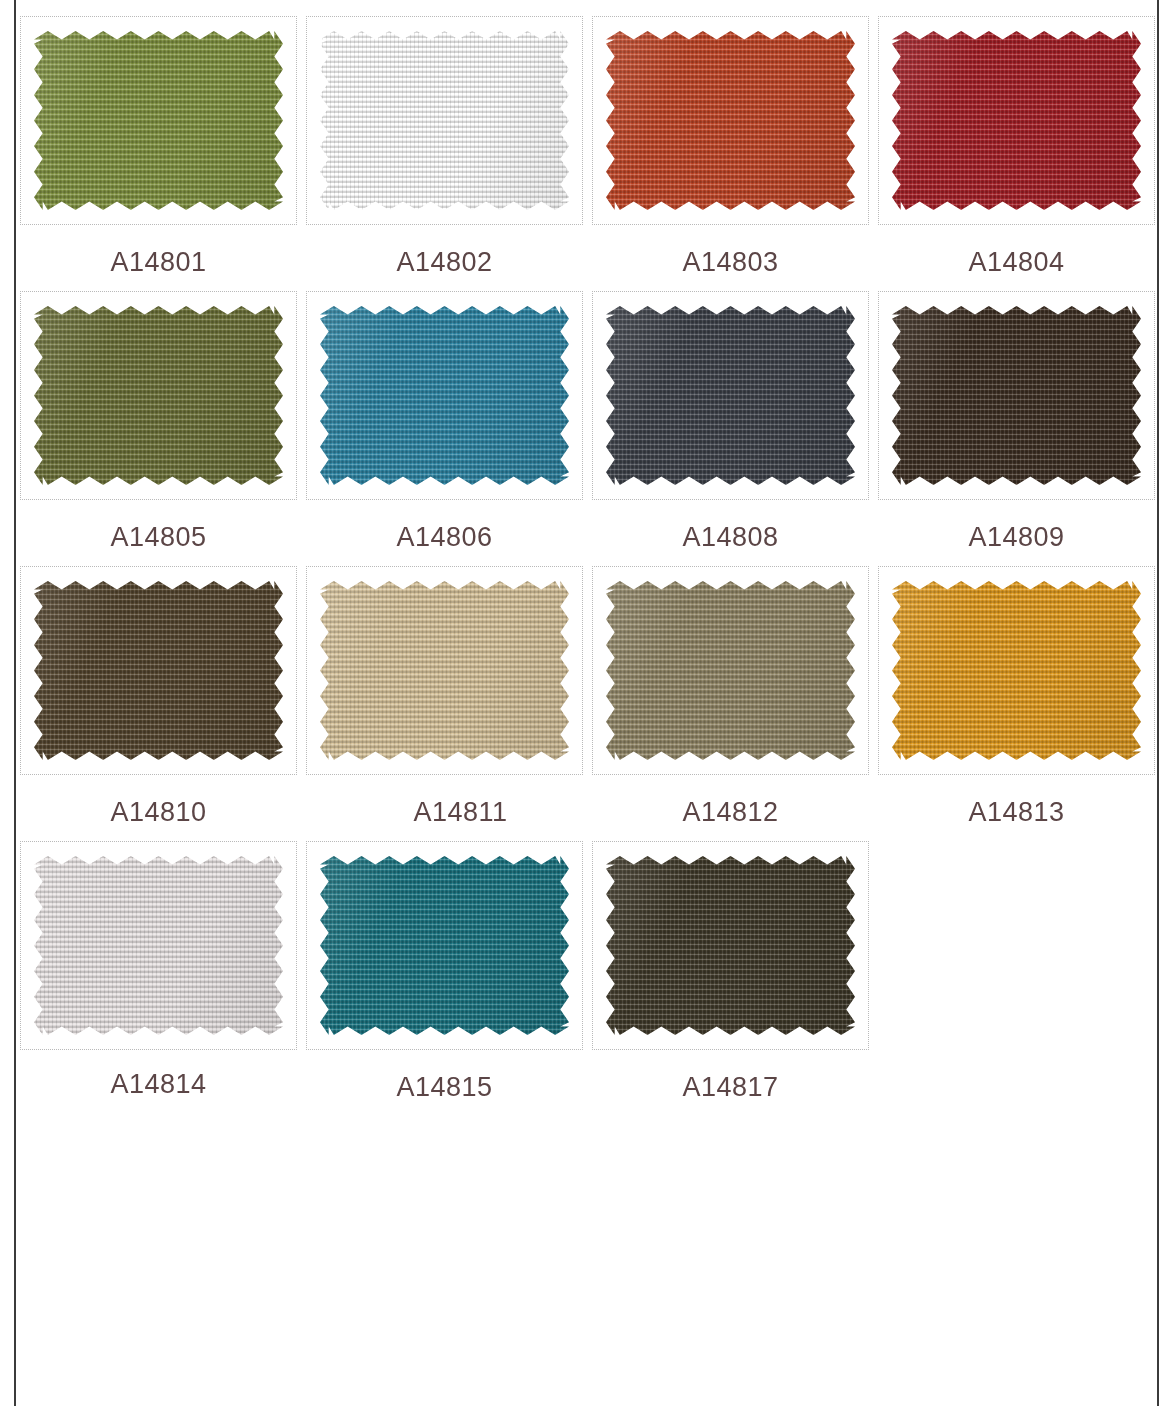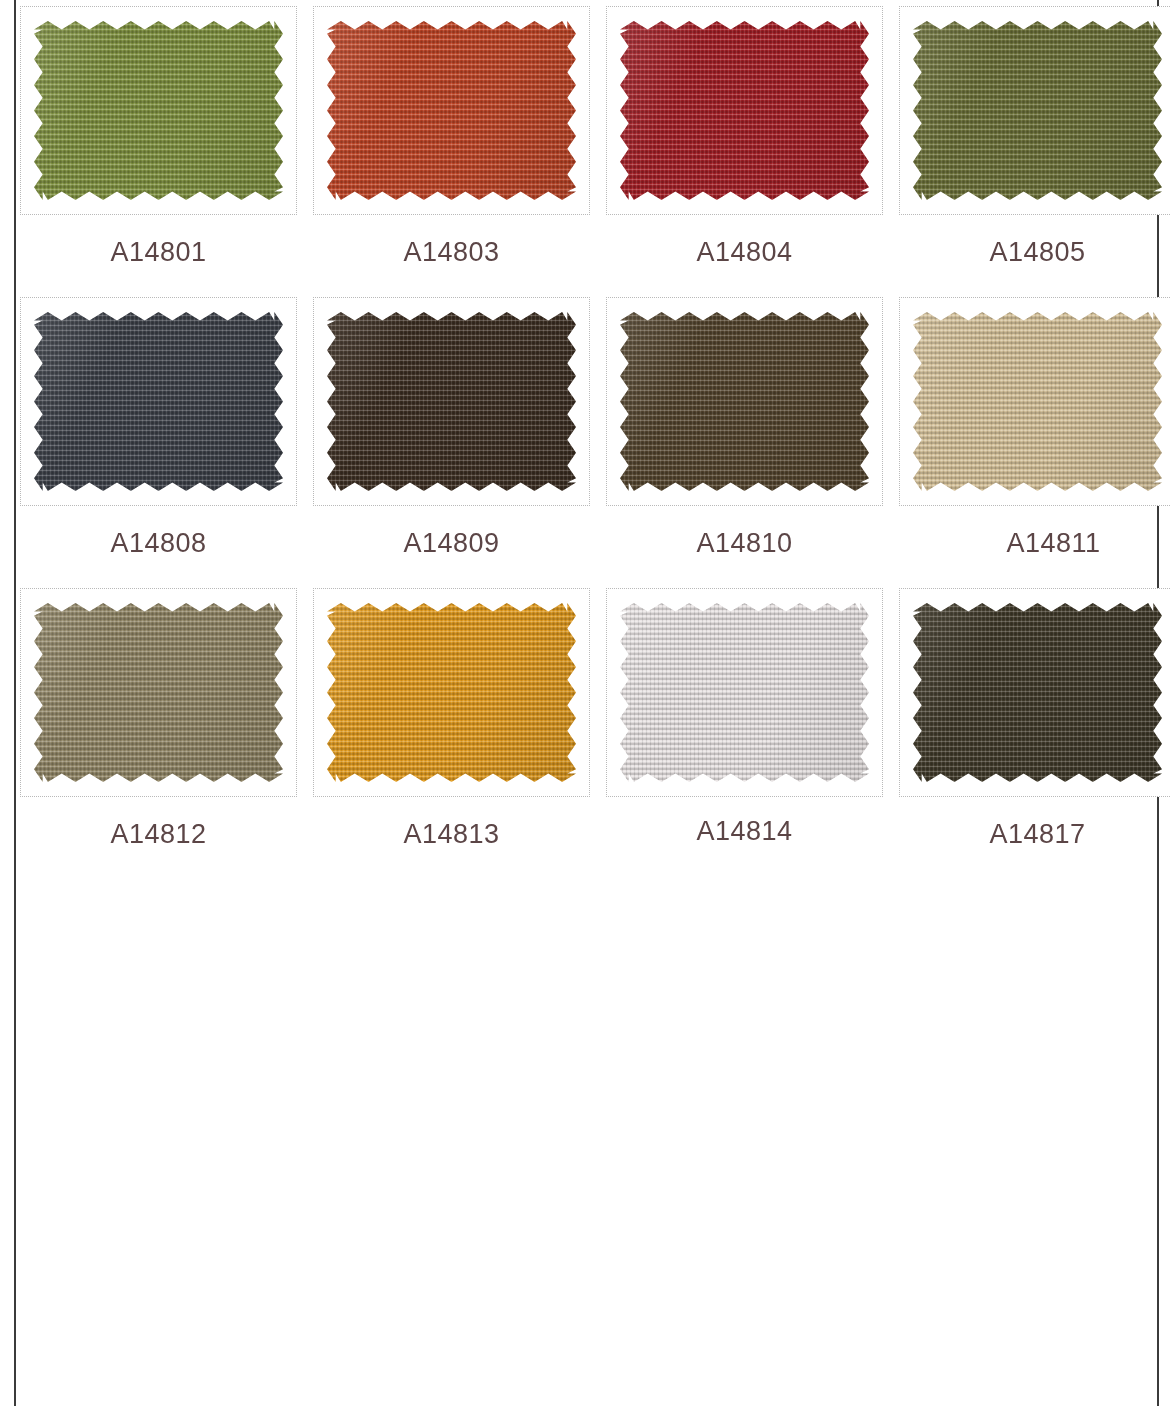--- a/index.html
+++ b/index.html
@@ -33,22 +33,21 @@
     top: 0;
     width: 1135px;
     height: 1406px;
     box-sizing: border-box;
   }
   .swatch-grid {
     display: grid;
     grid-template-columns: repeat(4, 277px);
     column-gap: 9px;
     row-gap: 0px;
-    padding-top: 6px;
-    gap: 16px;
+    padding-top: 16px;
   }
   .swatch-cell {
     width: 277px;
     height: 275px;
     box-sizing: border-box;
     display: flex;
     flex-direction: column;
     align-items: center;
   }
   .swatch-box {
@@ -142,20 +141,29 @@
         <div class="swatch-box" style="border-color: rgb(185, 185, 185);">
           <div class="fabric" style="background: rgb(127, 145, 64);">
             <div class="weave"></div>
             <div class="shade"></div>
           </div>
         </div>
         <div class="swatch-label" style="color: rgb(91, 69, 70);">A14801</div>
       </div>
       <div class="swatch-cell">
         <div class="swatch-box" style="border-color: rgb(185, 185, 185);">
+          <div class="fabric">
+            <div class="weave"></div>
+            <div class="shade"></div>
+          </div>
+        </div>
+        <div class="swatch-label" style="color: rgb(91, 69, 70);">A14802</div>
+      </div>
+      <div class="swatch-cell">
+        <div class="swatch-box" style="border-color: rgb(185, 185, 185);">
           <div class="fabric" style="background: rgb(191, 69, 38);">
             <div class="weave"></div>
             <div class="shade"></div>
           </div>
         </div>
         <div class="swatch-label" style="color: rgb(91, 69, 70);">A14803</div>
       </div>
       <div class="swatch-cell">
         <div class="swatch-box" style="border-color: rgb(185, 185, 185);">
           <div class="fabric" style="background: rgb(163, 31, 38);">
@@ -169,20 +177,29 @@
         <div class="swatch-box" style="border-color: rgb(185, 185, 185);">
           <div class="fabric" style="background: rgb(107, 112, 56);">
             <div class="weave"></div>
             <div class="shade"></div>
           </div>
         </div>
         <div class="swatch-label" style="color: rgb(91, 69, 70);">A14805</div>
       </div>
       <div class="swatch-cell">
         <div class="swatch-box" style="border-color: rgb(185, 185, 185);">
+          <div class="fabric" style="background: rgb(45, 132, 163);">
+            <div class="weave"></div>
+            <div class="shade"></div>
+          </div>
+        </div>
+        <div class="swatch-label" style="color: rgb(91, 69, 70);">A14806</div>
+      </div>
+      <div class="swatch-cell">
+        <div class="swatch-box" style="border-color: rgb(185, 185, 185);">
           <div class="fabric" style="background: rgb(61, 65, 73);">
             <div class="weave"></div>
             <div class="shade"></div>
           </div>
         </div>
         <div class="swatch-label" style="color: rgb(91, 69, 70);">A14808</div>
       </div>
       <div class="swatch-cell">
         <div class="swatch-box" style="border-color: rgb(185, 185, 185);">
           <div class="fabric" style="background: rgb(61, 47, 35);">
@@ -229,20 +246,29 @@
         <div class="swatch-label" style="color: rgb(91, 69, 70);">A14813</div>
       </div>
       <div class="swatch-cell">
         <div class="swatch-box" style="border-color: rgb(185, 185, 185);">
           <div class="fabric" style="background: rgb(233, 228, 228);">
             <div class="weave"></div>
             <div class="shade"></div>
           </div>
         </div>
         <div class="swatch-label" style="color: rgb(91, 69, 70); margin-top: 21px;">A14814</div>
+      </div>
+      <div class="swatch-cell">
+        <div class="swatch-box" style="border-color: rgb(185, 185, 185);">
+          <div class="fabric" style="background: rgb(26, 115, 128);">
+            <div class="weave"></div>
+            <div class="shade"></div>
+          </div>
+        </div>
+        <div class="swatch-label" style="color: rgb(91, 69, 70);">A14815</div>
       </div>
       <div class="swatch-cell">
         <div class="swatch-box" style="border-color: rgb(185, 185, 185);">
           <div class="fabric" style="background: rgb(64, 58, 42);">
             <div class="weave"></div>
             <div class="shade"></div>
           </div>
         </div>
         <div class="swatch-label" style="color: rgb(91, 69, 70);">A14817</div>
       </div>

